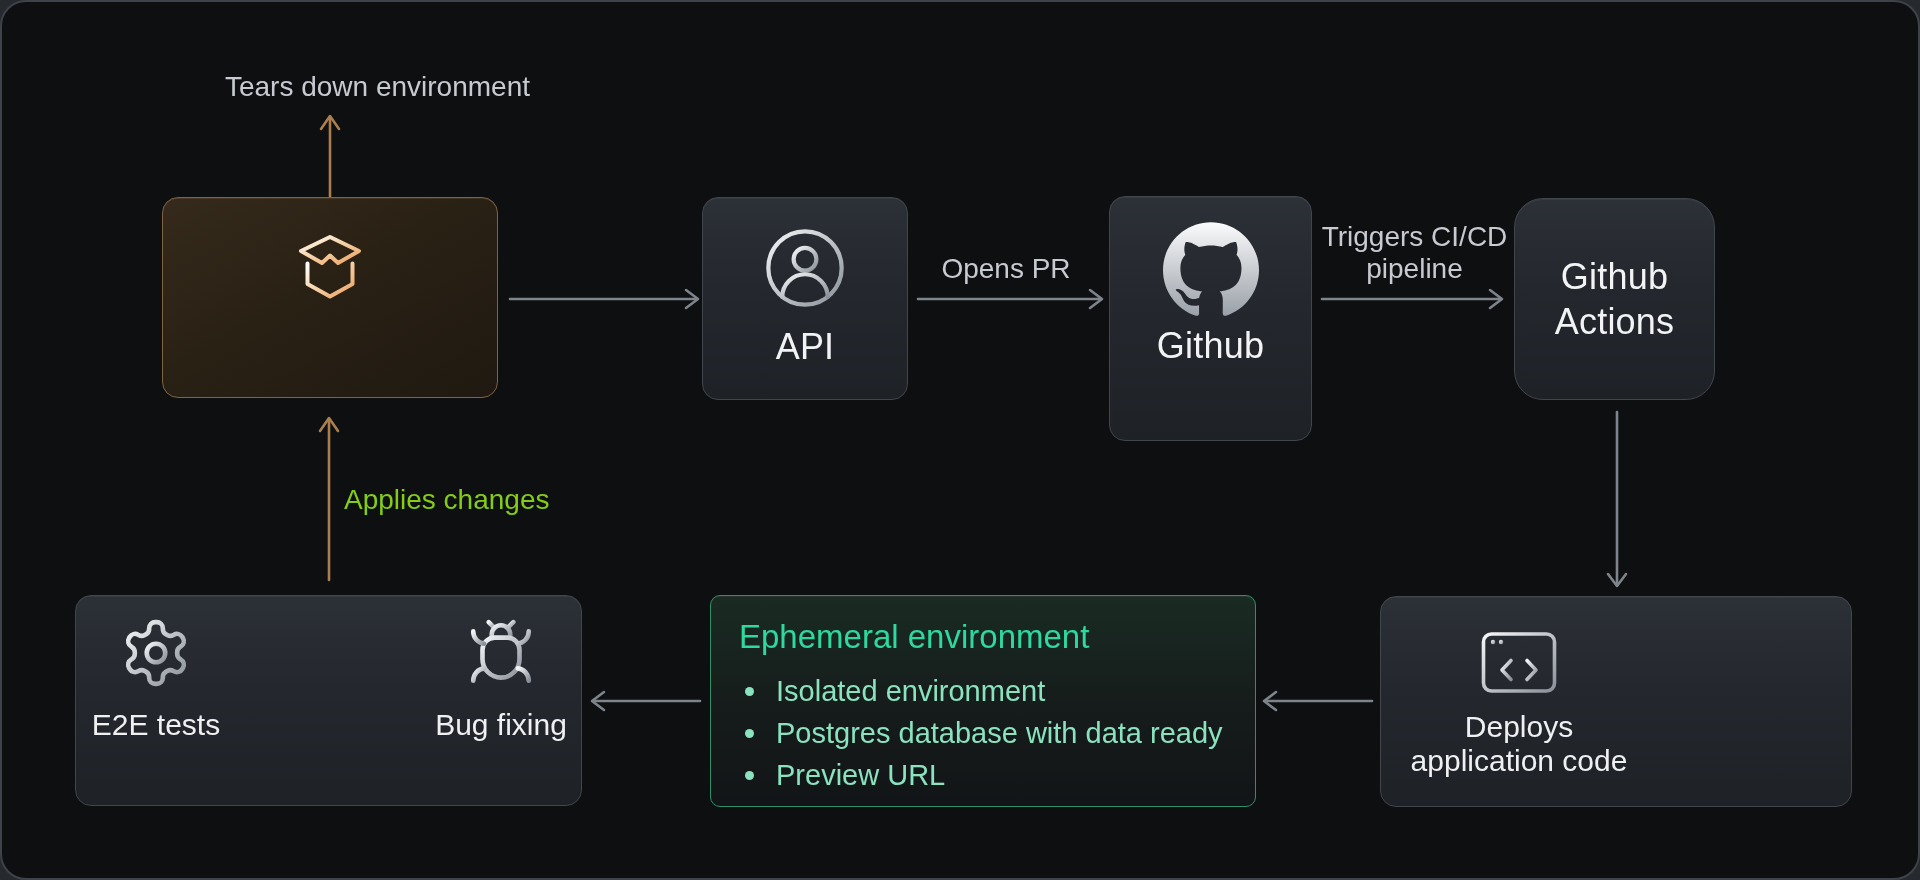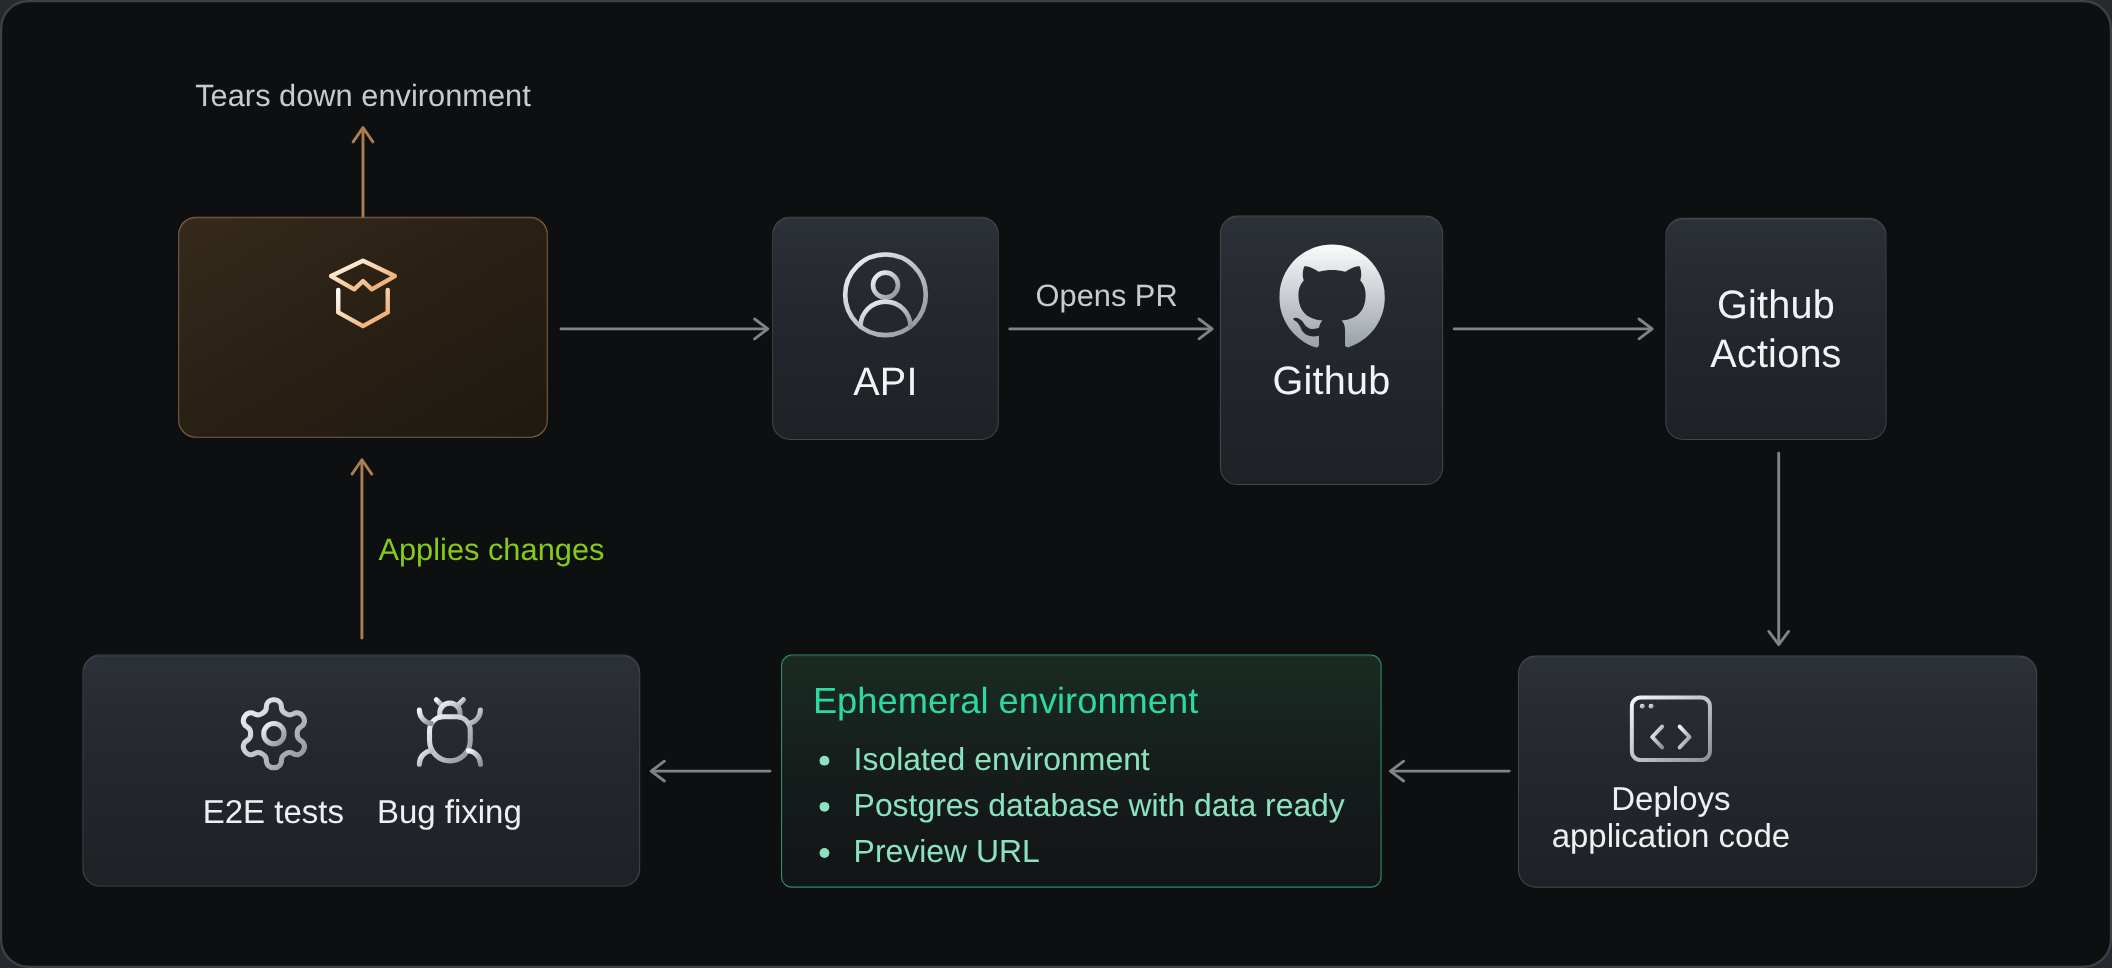--- a/index.html
+++ b/index.html
@@ -18,31 +18,32 @@
   .node-label.orange{color:#f0ad75;}
   .item{display:flex;flex-direction:column;align-items:center;}
   .item-label{font-size:30px;color:#eef0f2;text-align:center;line-height:1.12;margin-top:18px;}
   .annot{position:absolute;font-size:28px;color:#c7cbd1;}
   .annot.dim{color:#84cc16;}
   .arrow{position:absolute;overflow:visible;}
   .eph-title{font-size:33px;color:#2ed9a0;}
   .eph-list{list-style:none;margin:14px 0 0 0;padding:0;}
   .eph-list li{display:flex;align-items:center;font-size:29px;color:#8ae2bf;height:42px;}
   .eph-list li .dot{width:9px;height:9px;border-radius:50%;background:#8ae2bf;margin:0 22px 0 6px;flex:none;}
-  .qa-row{display:flex;width:100%;justify-content:center;padding-top:34px;}
+  .qa-row{display:flex;width:100%;justify-content:space-between;padding-top:20px;}
   .qa-row .item{width:160px;}
   .neon-row{display:flex;width:100%;padding:30px 0 0 26px;}
 </style>
 </head>
 <body>
 
 <div class="canvas">
 
-  <div class="annot" style="left:128px;top:69px;width:400px;text-align:center;">Tears down environment</div>
+  <div class="annot" style="left:128px;top:69px;width:400px;text-align:right;">Tears down environment</div>
   <div class="annot" style="left:904px;top:251px;width:200px;text-align:center;">Opens PR</div>
+  <div class="annot" style="left:1305px;top:219px;width:215px;text-align:center;line-height:1.15;">Triggers CI/CD pipeline</div>
   <div class="annot dim" style="left:342px;top:482px;">Applies changes</div>
 
   <svg class="arrow" style="left:316px;top:108px;" width="24" height="92">
     <g stroke="#ab7e50" stroke-width="2.6" fill="none" stroke-linecap="round" stroke-linejoin="round">
       <line x1="12" y1="90" x2="12" y2="7"></line>
         <path d="M3 19 L12 6 L21 19"></path>
     </g>
   </svg>
   <svg class="arrow" style="left:315px;top:410px;" width="24" height="170">
     <g stroke="#ab7e50" stroke-width="2.6" fill="none" stroke-linecap="round" stroke-linejoin="round">
@@ -126,21 +127,21 @@
           <linearGradient id="gGh" x1="0" y1="0" x2="0" y2="1">
         <stop offset="0" stop-color="#fafbfc"></stop>
             <stop offset="1" stop-color="#9aa0a8"></stop>
       </linearGradient>
         </defs>
       <path fill="url(#gGh)" d="M12 .297c-6.63 0-12 5.373-12 12 0 5.303 3.438 9.8 8.205 11.385.6.113.82-.258.82-.577 0-.285-.01-1.04-.015-2.04-3.338.724-4.042-1.61-4.042-1.61C4.422 18.07 3.633 17.7 3.633 17.7c-1.087-.744.084-.729.084-.729 1.205.084 1.838 1.236 1.838 1.236 1.07 1.835 2.809 1.305 3.495.998.108-.776.417-1.305.76-1.605-2.665-.3-5.466-1.332-5.466-5.93 0-1.31.465-2.38 1.235-3.22-.135-.303-.54-1.523.105-3.176 0 0 1.005-.322 3.3 1.23.96-.267 1.98-.399 3-.405 1.02.006 2.04.138 3 .405 2.28-1.552 3.285-1.23 3.285-1.23.645 1.653.24 2.873.12 3.176.765.84 1.23 1.91 1.23 3.22 0 4.61-2.805 5.625-5.475 5.92.42.36.81 1.096.81 2.22 0 1.606-.015 2.896-.015 3.286 0 .315.21.69.825.57C20.565 22.092 24 17.592 24 12.297c0-6.627-5.373-12-12-12"></path>
     </svg>
     <div class="node-label" style="margin-top:8px;">Github</div>
   </div>
 
-  <div class="box" style="left:1512px;top:196px;width:201px;height:202px;justify-content:center;">
+  <div class="box" style="left:1512px;top:196px;width:201px;height:202px;justify-content:center;border-radius:29px;">
     <div class="node-label" style="width:170px;line-height:1.25;">Github Actions</div>
   </div>
 
   <div class="box" style="left:1378px;top:594px;width:472px;height:211px;">
     <div class="neon-row">
       <div class="item" style="width:250px;">
         <svg width="76" height="63" viewBox="0 0 76 62" style="margin-top:4px;">
           <defs>
               <linearGradient id="gBrw" x1="0" y1="0" x2="1" y2="1">
             <stop offset="0" stop-color="#f4f6f8"></stop>

